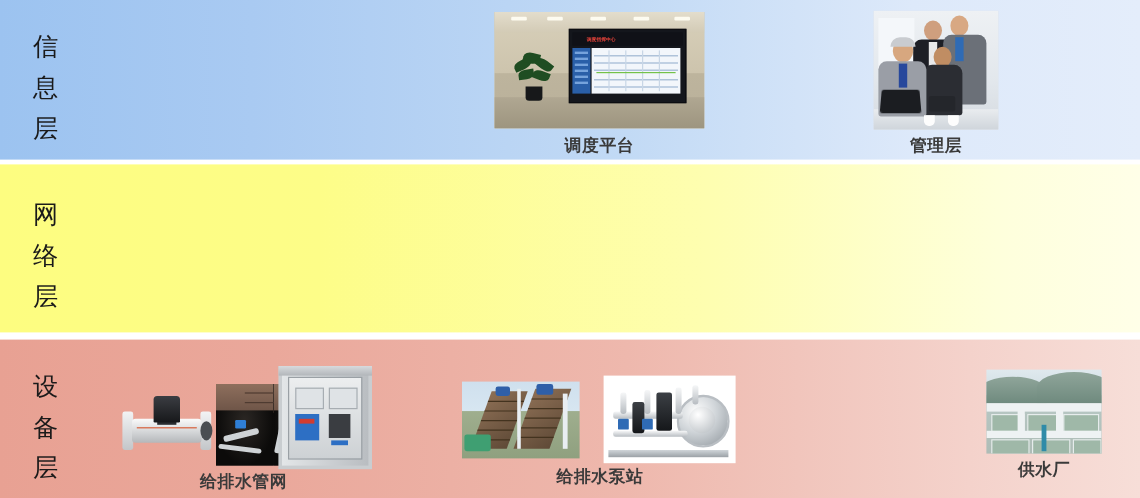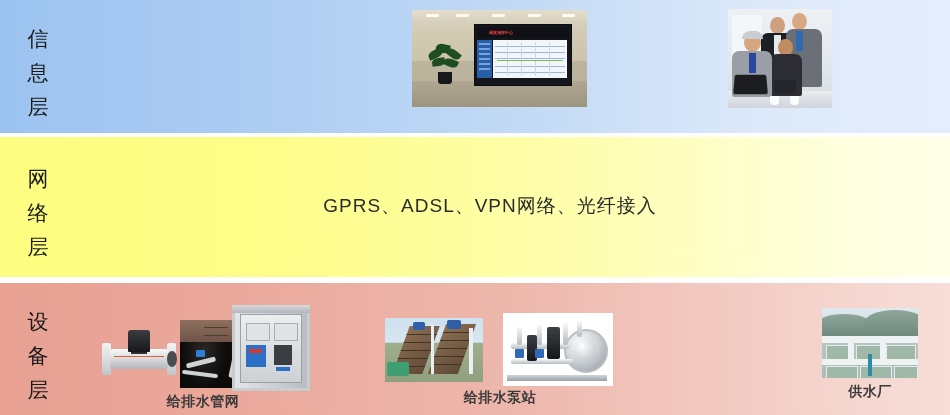--- a/index.html
+++ b/index.html
@@ -257,20 +257,21 @@
         </div>
         <div class="cr-plant">
           <div class="cr-leaf" style="left:0;top:6px;width:15px;height:8px;transform:rotate(-24deg);"></div>
           <div class="cr-leaf" style="left:8px;top:0;width:14px;height:9px;transform:rotate(14deg);"></div>
           <div class="cr-leaf" style="left:18px;top:6px;width:15px;height:8px;transform:rotate(38deg);"></div>
           <div class="cr-leaf" style="left:4px;top:14px;width:13px;height:8px;transform:rotate(-8deg);"></div>
           <div class="cr-leaf" style="left:16px;top:15px;width:14px;height:8px;transform:rotate(22deg);"></div>
           <div class="cr-pot"></div>
         </div>
       </div>
+      <div class="item-label" style="margin-top:6px;">调度平台</div>
     </div>
 
     <div class="item" style="left:728px;top:9px;width:104px;">
       <div class="pic meeting">
         <div class="mt-bg"></div>
         <div class="mt-win"></div>
         <div class="mt-table"></div>
         
         <div class="person">
           <div class="p-head" style="left:42px;top:8px;width:15px;height:17px;background:#cf9f7e;"></div>
@@ -293,30 +294,30 @@
           <div class="p-head" style="left:16px;top:24px;width:17px;height:19px;background:#d7a77f;"></div>
           <div style="position:absolute;left:14px;top:22px;width:21px;height:8px;background:#c9ccd0;border-radius:9px 9px 0 0;"></div>
           <div class="p-body" style="left:4px;top:42px;width:40px;height:46px;background:#9a9ea6;"></div>
           <div style="position:absolute;left:21px;top:44px;width:7px;height:20px;background:#27489c;"></div>
         </div>
         <div class="mt-laptop"></div>
         <div class="mt-laptop2"></div>
         <div class="mt-cup" style="left:42px;"></div>
         <div class="mt-cup" style="left:62px;"></div>
       </div>
+      <div class="item-label" style="margin-top:5px;">管理层</div>
     </div>
   </div>
 
   <div class="layer" id="layer-network">
     <div class="layer-title" style="top:25px;">
       <span>网</span>
       <span>络</span>
       <span>层</span>
     </div>
-    <div id="network-text">GPRS、ADSL、VPN网络、光纤接入</div>
   </div>
 
   <div class="layer" id="layer-device">
 
     <div class="layer-title" style="top:22px;">
       <span>设</span>
       <span>备</span>
       <span>层</span>
     </div>
 

